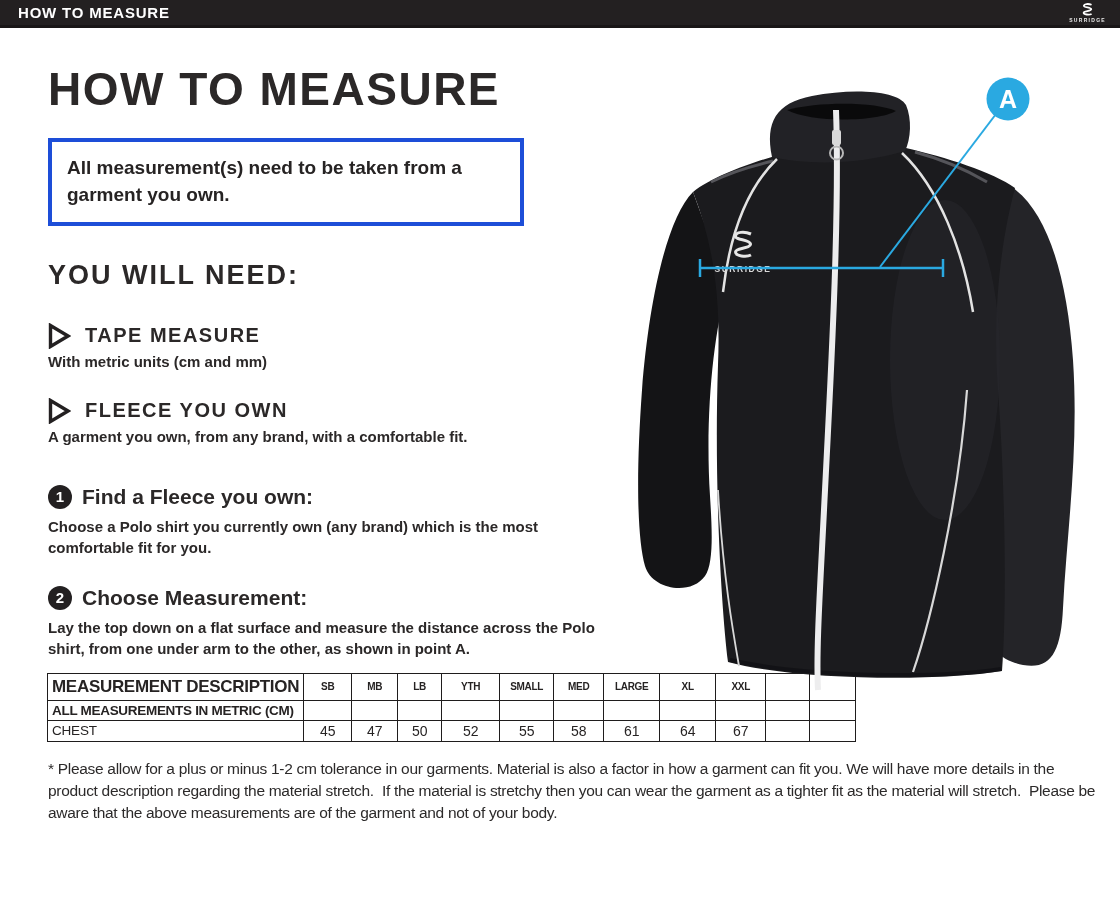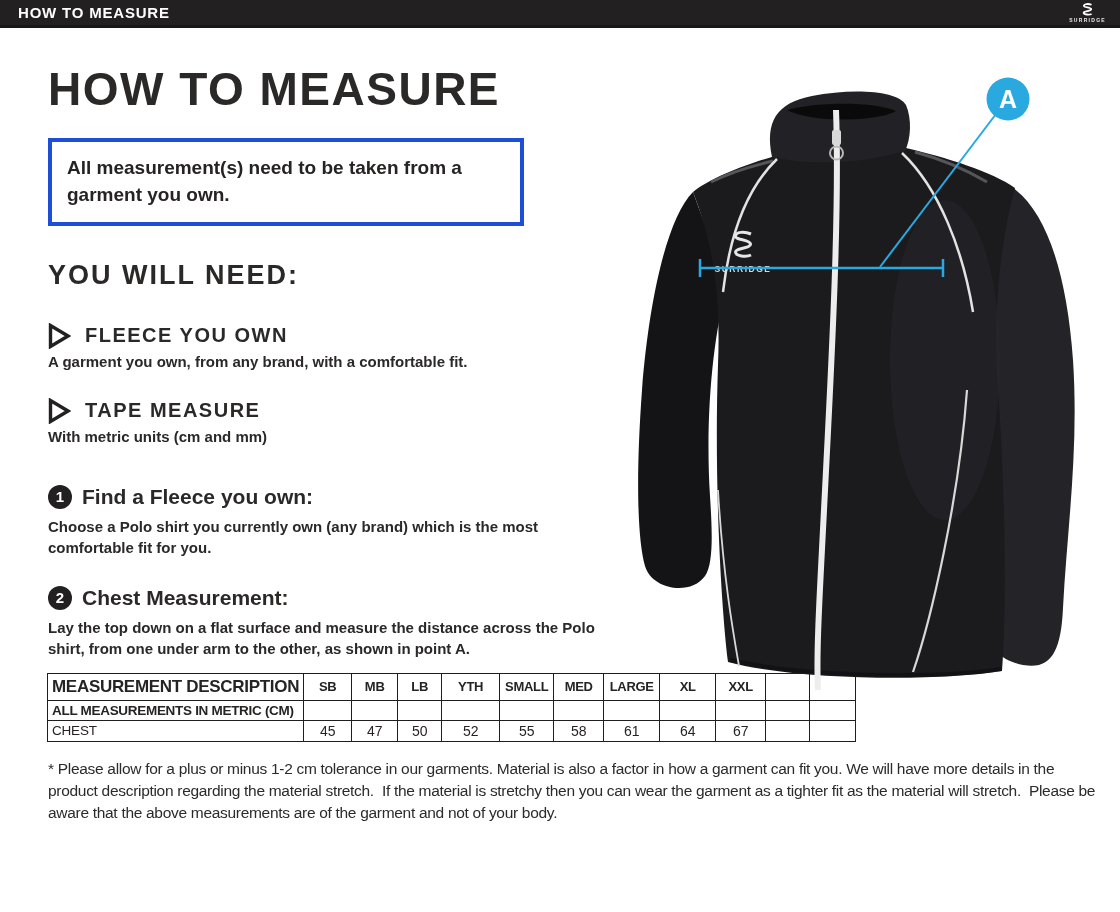--- a/index.html
+++ b/index.html
@@ -41,21 +41,21 @@
     font-size:15px;font-weight:bold;display:inline-flex;align-items:center;justify-content:center;
   }
   .step-title{font-size:21px;font-weight:bold;color:#2b2828;}
   .step-desc{margin-top:7px;font-size:15px;font-weight:bold;line-height:1.4;width:548px;color:#2b2828;}
   .size-heading-row{margin-top:26px;display:flex;align-items:baseline;gap:10px;}
   .size-heading-row h2{margin:0;font-size:29px;font-weight:bold;letter-spacing:1.5px;color:#2b2828;}
   .size-heading-sub{font-size:14.5px;font-weight:bold;color:#2b2828;}
   
   table.size-table{border-collapse:collapse;margin:14px 0 0 47px;table-layout:fixed;}
   .size-table th,.size-table td{border:1.6px solid #1f1d1d;padding:0 4px;box-sizing:border-box;overflow:hidden;white-space:nowrap;}
-  .size-table tr.hdr th{height:27px;font-size:13px;font-weight:bold;letter-spacing:-.3px;text-align:center;}
+  .size-table tr.hdr th{height:27px;font-size:10px;font-weight:bold;letter-spacing:-.3px;text-align:center;}
   .size-table tr.hdr th.col-desc{font-size:17px;text-align:right;}
   .size-table tr.metric td{height:20px;font-size:13.5px;font-weight:bold;letter-spacing:-.3px;text-align:left;}
   .size-table tr.chest td{height:21px;font-size:14px;text-align:center;}
   .size-table tr.chest td.lbl{font-size:13.5px;text-align:left;letter-spacing:-.2px;}
   
   .footnote{
     margin:16px 0 0 48px;width:1048px;font-size:15.5px;line-height:1.42;
     color:#2c2a2a;letter-spacing:-.3px;white-space:pre-wrap;
   }
   
@@ -77,57 +77,57 @@
   </header>
 
   <div class="left-col">
     <h1 class="page-title">HOW TO MEASURE</h1>
 
     <div class="notice-box">
       <span>All measurement(s) need to be taken from a garment you own.</span>
     </div>
 
     <h2 class="need-heading">YOU WILL NEED:</h2>
+
+    <div class="need-item">
+      <div class="need-title-row">
+        <span class="tri-icon">
+          <svg width="23" height="26" viewBox="0 0 23 26">
+              <polygon points="2.5,2.5 2.5,23.5 20,13" fill="#ffffff" stroke="#232021" stroke-width="3.4"></polygon>
+            </svg>
+        </span>
+        <span class="need-title">TAPE MEASURE</span>
+      </div>
+      <div class="need-desc">With metric units (cm and mm)</div>
+    </div>
 
     <div class="need-item">
       <div class="need-title-row">
         <span class="tri-icon">
           <svg width="23" height="26" viewBox="0 0 23 26">
               <polygon points="2.5,2.5 2.5,23.5 20,13" fill="#ffffff" stroke="#232021" stroke-width="3.4"></polygon>
             </svg>
         </span>
         <span class="need-title">FLEECE YOU OWN</span>
       </div>
       <div class="need-desc">A garment you own, from any brand, with a comfortable fit.</div>
     </div>
 
-    <div class="need-item">
-      <div class="need-title-row">
-        <span class="tri-icon">
-          <svg width="23" height="26" viewBox="0 0 23 26">
-              <polygon points="2.5,2.5 2.5,23.5 20,13" fill="#ffffff" stroke="#232021" stroke-width="3.4"></polygon>
-            </svg>
-        </span>
-        <span class="need-title">TAPE MEASURE</span>
-      </div>
-      <div class="need-desc">With metric units (cm and mm)</div>
-    </div>
-
     <div class="step">
       <div class="step-title-row">
         <span class="step-num">1</span>
         <span class="step-title">Find a Fleece you own:</span>
       </div>
       <div class="step-desc">Choose a Polo shirt you currently own (any brand) which is the most comfortable fit for you.</div>
     </div>
 
     <div class="step">
       <div class="step-title-row">
         <span class="step-num">2</span>
-        <span class="step-title">Chest Measurement:</span>
+        <span class="step-title">Choose Measurement:</span>
       </div>
       <div class="step-desc">Lay the top down on a flat surface and measure the distance across the Polo shirt, from one under arm to the other, as shown in point A.</div>
     </div>
 
   </div>
 
   <table class="size-table">
     <colgroup>
       <col style="width:234px">
         <col style="width:48px">

